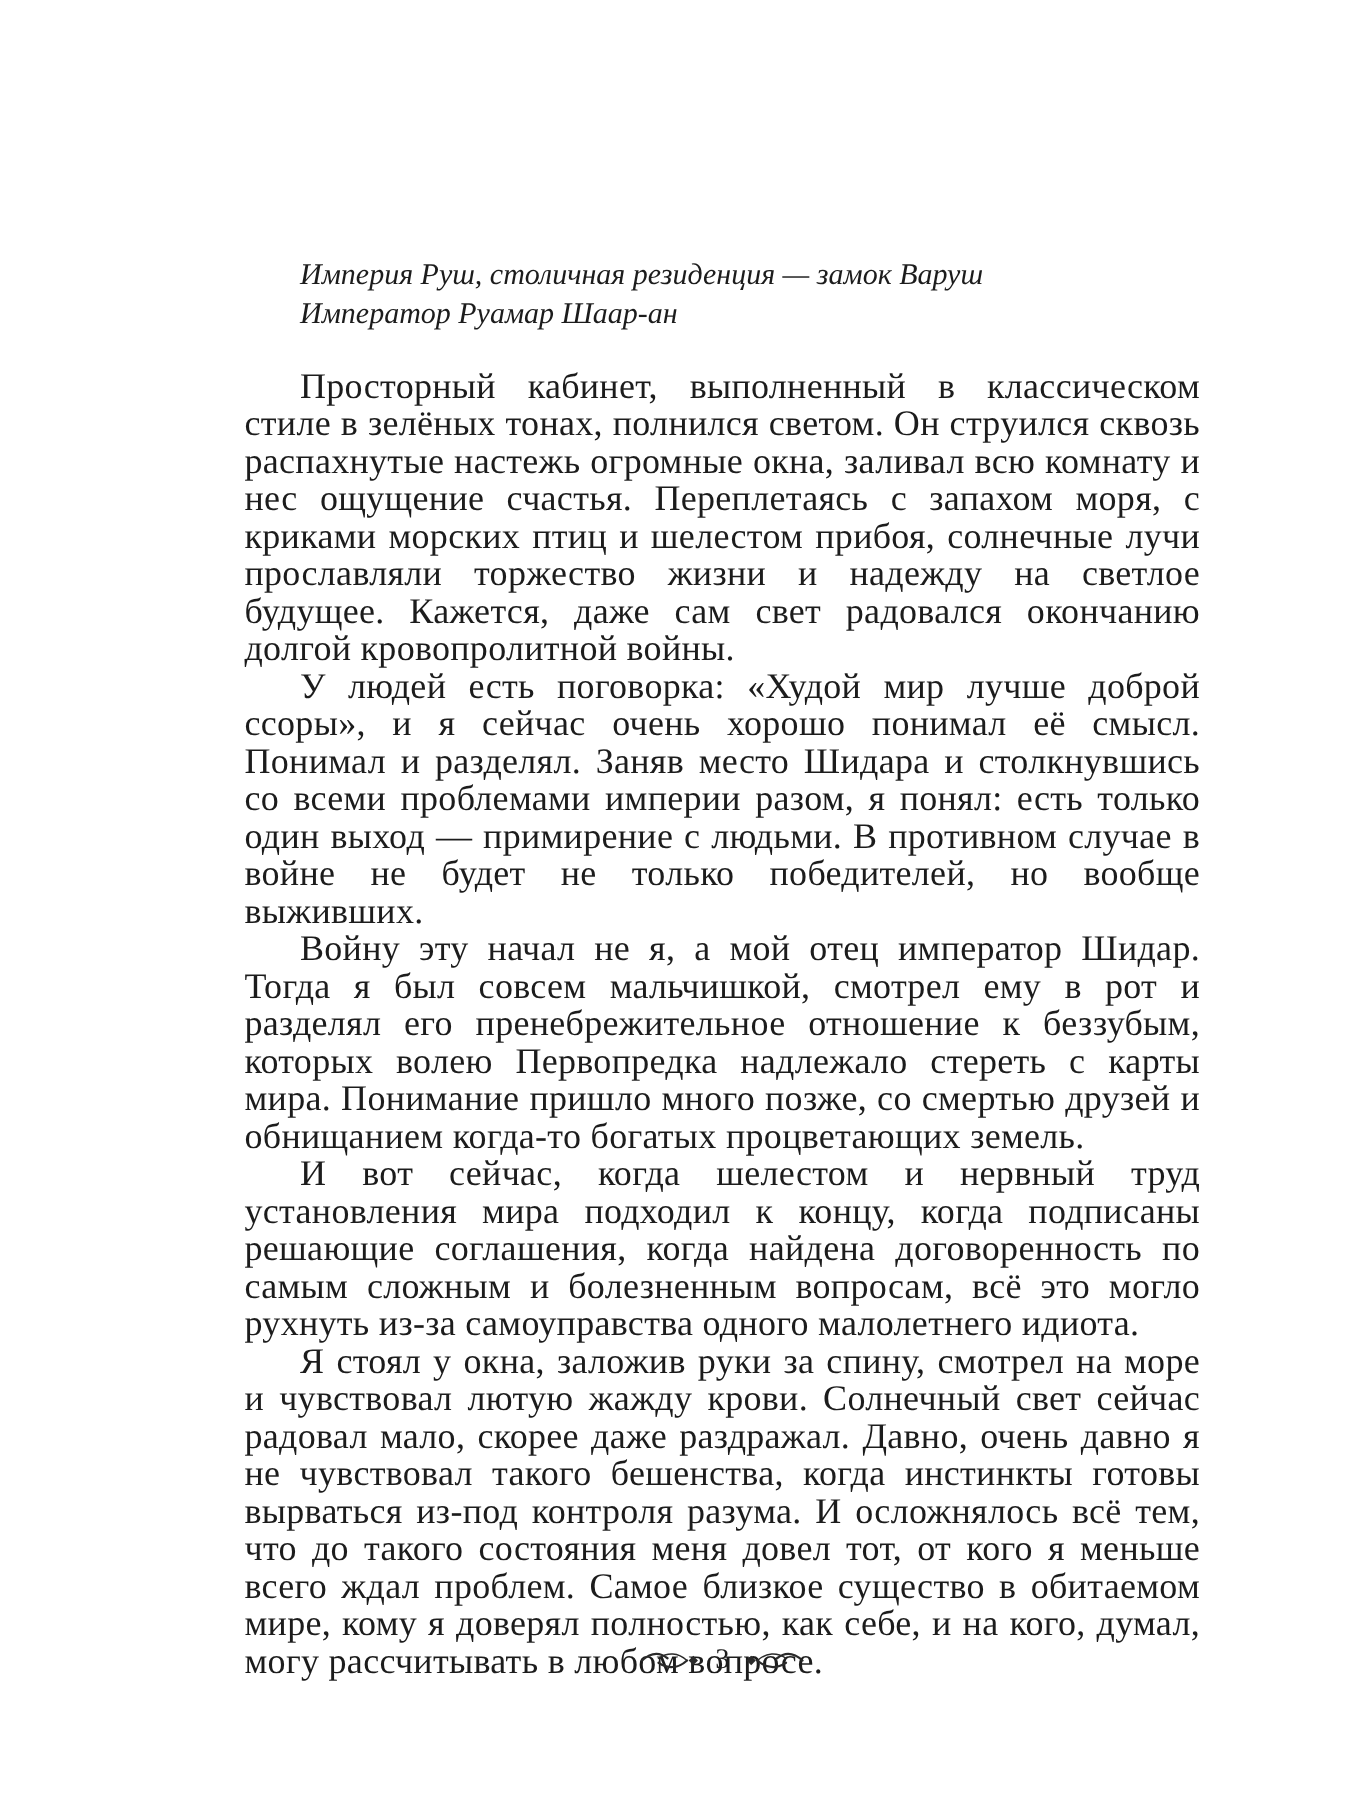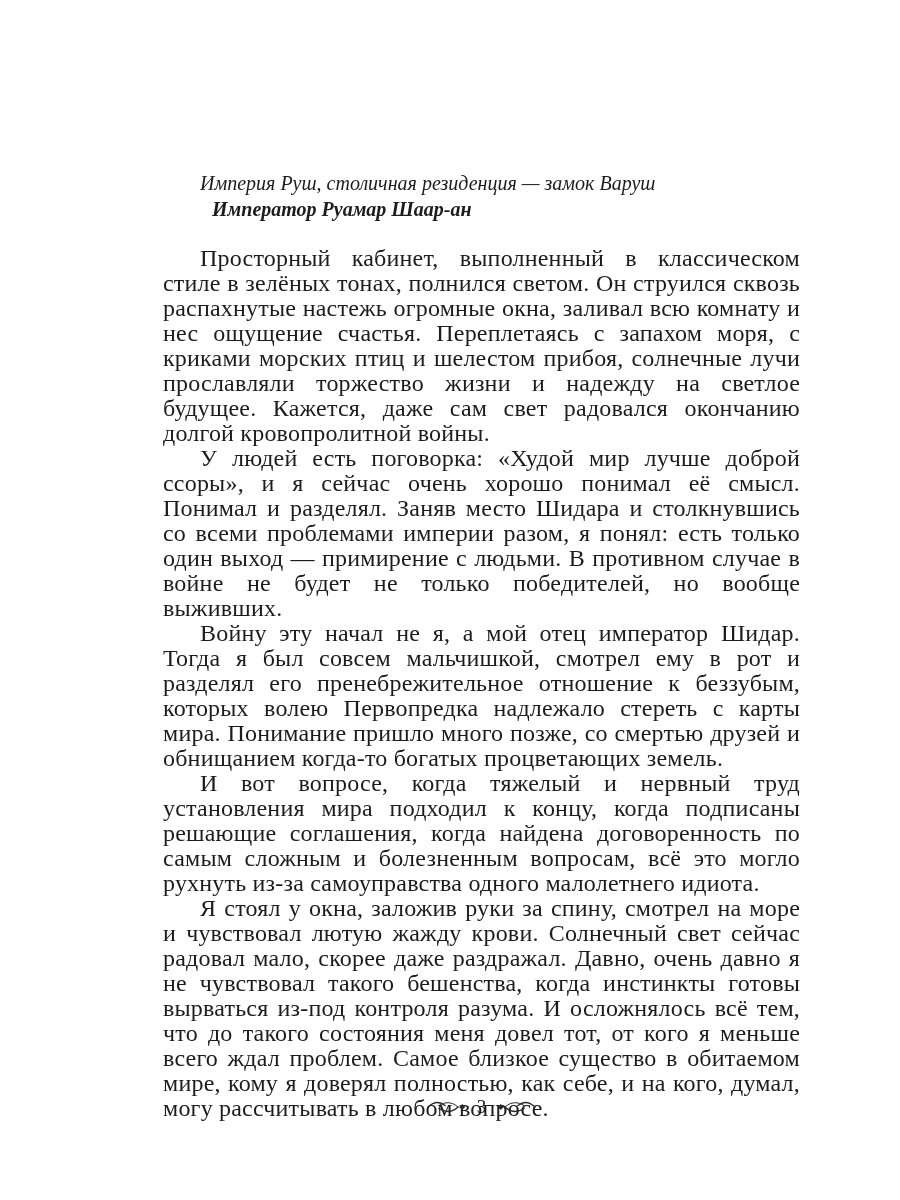--- a/index.html
+++ b/index.html
@@ -30,22 +30,21 @@
   .scene-header {
     margin-left: 37px;
     font-size: 20px;
     line-height: 26px;
   }
   .scene-location {
     font-style: italic;
   }
   .scene-character {
     font-style: italic;
-    font-weight: bold;
-    margin-left: 12px;
+    font-weight: normal;
   }
   .body-text {
     margin-top: 24px;
     font-size: 24px;
     line-height: 25px;
     text-align: justify;
     letter-spacing: 0.2px;
   }
   .para {
     margin: 0;
@@ -84,21 +83,21 @@
   <div class="content">
     <div class="scene-header">
       <div class="scene-location">Империя Руш, столичная резиденция — замок Варуш</div>
       <div class="scene-character">Император Руамар Шаар-ан</div>
     </div>
     <div class="body-text">
 
     <p class="para">Просторный кабинет, выполненный в классическом стиле в зелёных тонах, полнился светом. Он струился сквозь распахнутые настежь огромные окна, заливал всю комнату и нес ощущение счастья. Переплетаясь с запахом моря, с криками морских птиц и шелестом прибоя, солнечные лучи прославляли торжество жизни и надежду на светлое будущее. Кажется, даже сам свет радовался окончанию долгой кровопролитной войны.</p>
         <p class="para">У людей есть поговорка: «Худой мир лучше доброй ссоры», и я сейчас очень хорошо понимал её смысл. Понимал и разделял. Заняв место Шидара и столкнувшись со всеми проблемами империи разом, я понял: есть только один выход — примирение с людьми. В противном случае в войне не будет не только победителей, но вообще выживших.</p>
         <p class="para">Войну эту начал не я, а мой отец император Шидар. Тогда я был совсем мальчишкой, смотрел ему в рот и разделял его пренебрежительное отношение к беззубым, которых волею Первопредка надлежало стереть с карты мира. Понимание пришло много позже, со смертью друзей и обнищанием когда-то богатых процветающих земель.</p>
-        <p class="para">И вот вопросе, когда тяжелый и нервный труд установления мира подходил к концу, когда подписаны решающие соглашения, когда найдена договоренность по самым сложным и болезненным вопросам, всё это могло рухнуть из-за самоуправства одного малолетнего идиота.</p>
+        <p class="para">И вот сейчас, когда шелестом и нервный труд установления мира подходил к концу, когда подписаны решающие соглашения, когда найдена договоренность по самым сложным и болезненным вопросам, всё это могло рухнуть из-за самоуправства одного малолетнего идиота.</p>
         <p class="para">Я стоял у окна, заложив руки за спину, смотрел на море и чувствовал лютую жажду крови. Солнечный свет сейчас радовал мало, скорее даже раздражал. Давно, очень давно я не чувствовал такого бешенства, когда инстинкты готовы вырваться из-под контроля разума. И осложнялось всё тем, что до такого состояния меня довел тот, от кого я меньше всего ждал проблем. Самое близкое существо в обитаемом мире, кому я доверял полностью, как себе, и на кого, думал, могу рассчитывать в любом вопросе.</p>
       </div>
   </div>
 
   <div class="footer">
     <span class="footer-inner">
       <span class="flourish">
         <svg width="42" height="14" viewBox="0 0 42 14" xmlns="http://www.w3.org/2000/svg">
           <path d="M1 7 C7 1.5, 13 1.5, 18 5.5" stroke="#2a2a2a" stroke-width="1.5" fill="none" stroke-linecap="round"></path>
           <path d="M12 8.5 C18 12.5, 25 12.5, 31 7" stroke="#2a2a2a" stroke-width="1.5" fill="none" stroke-linecap="round"></path>

